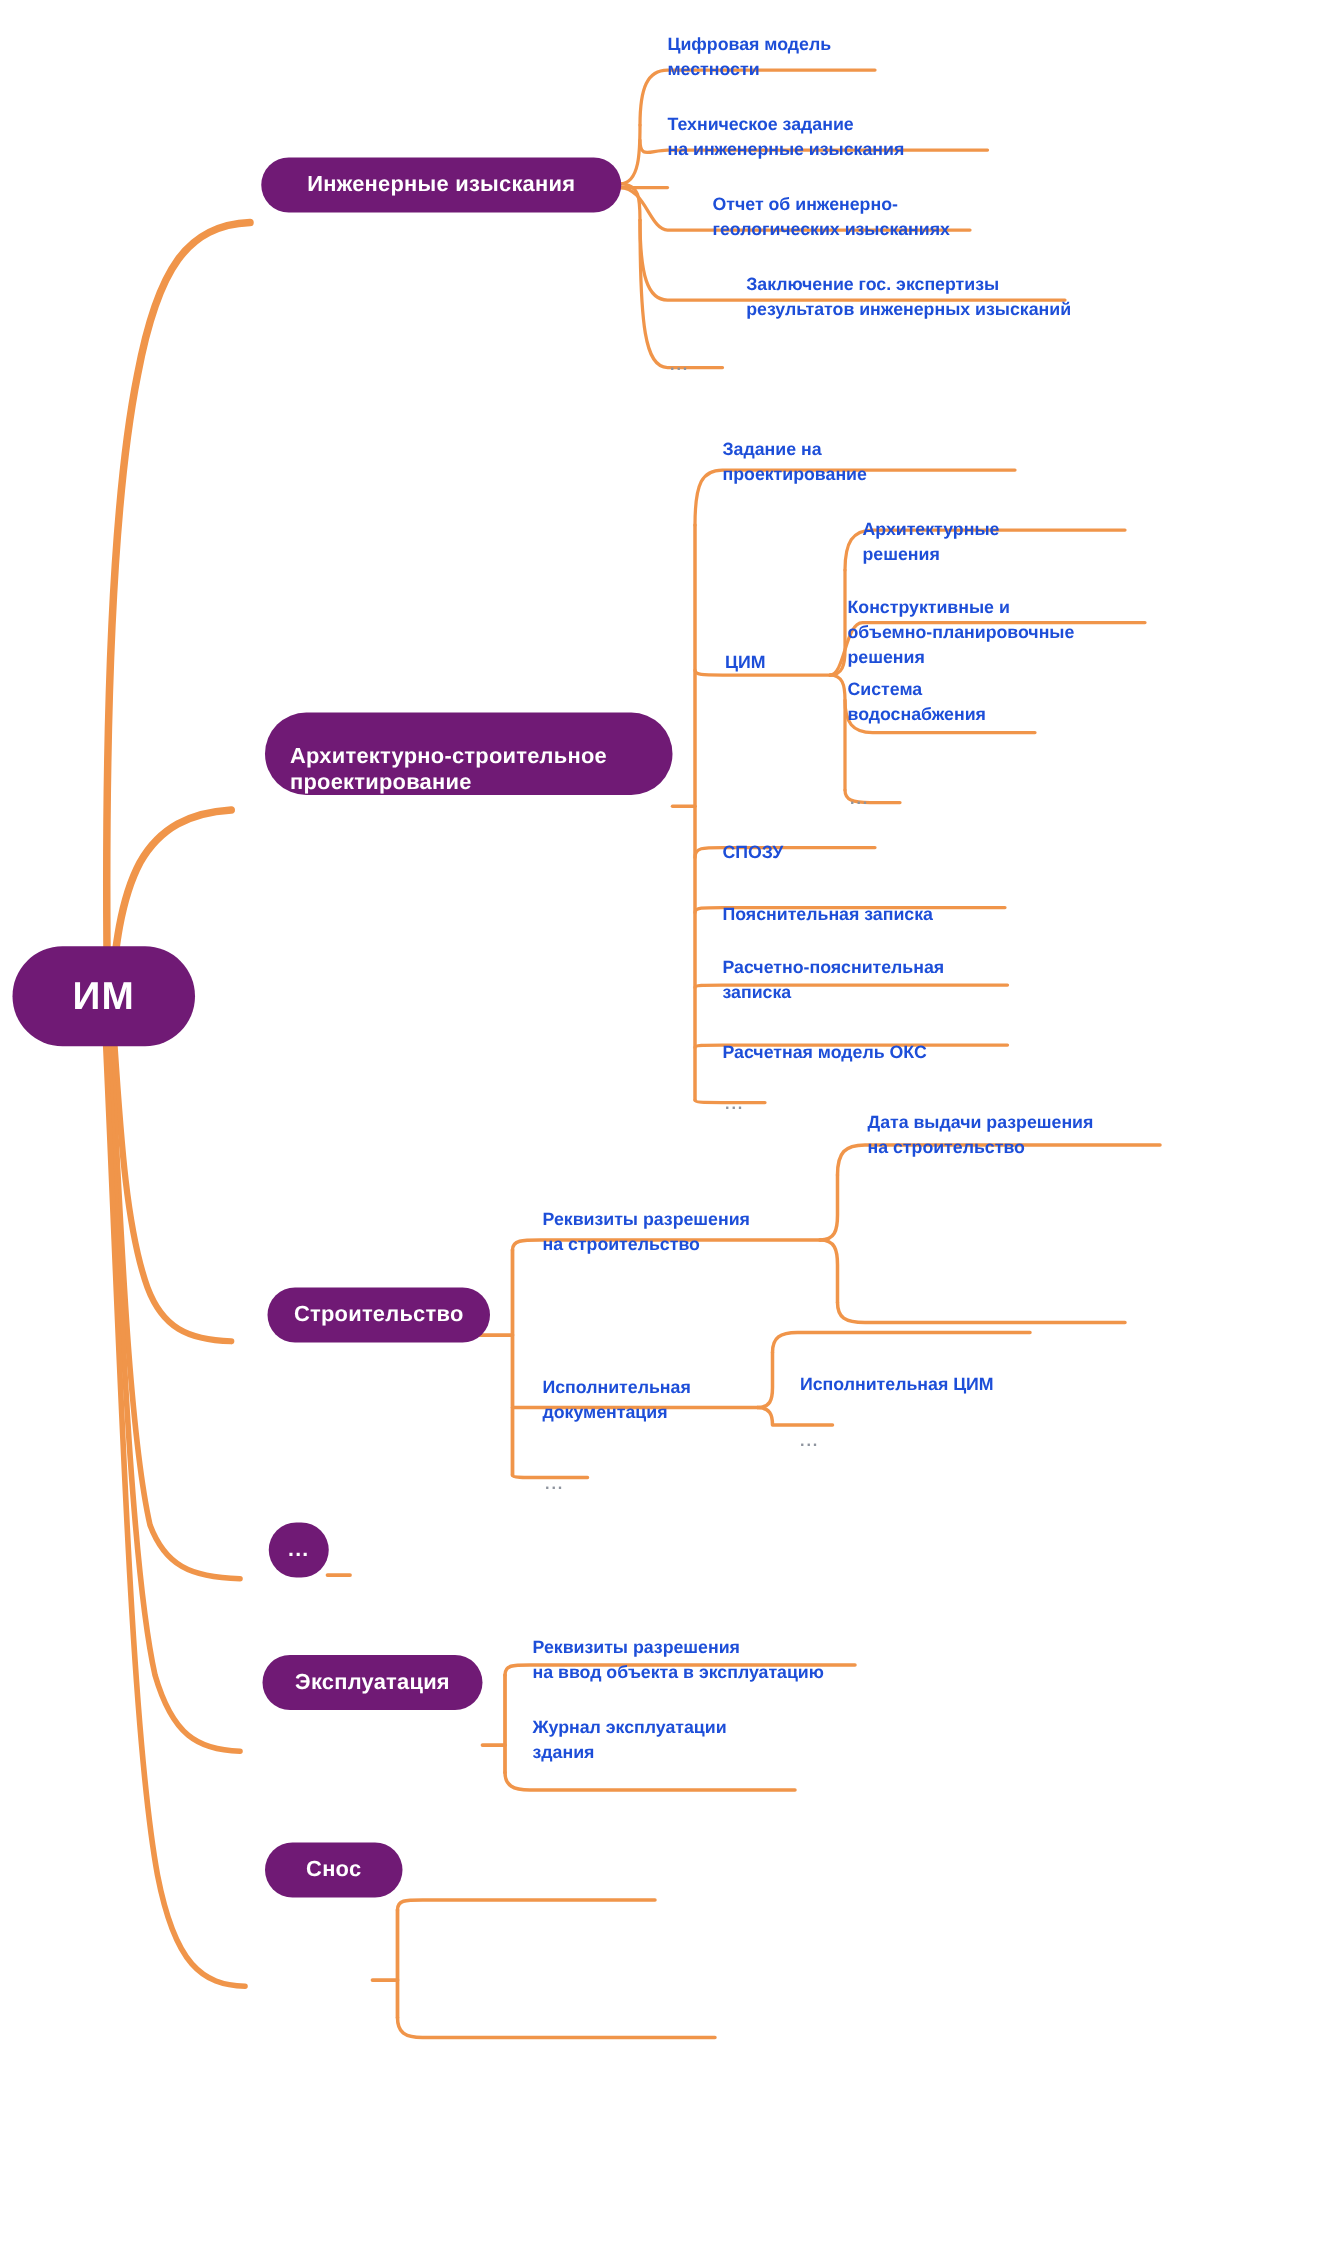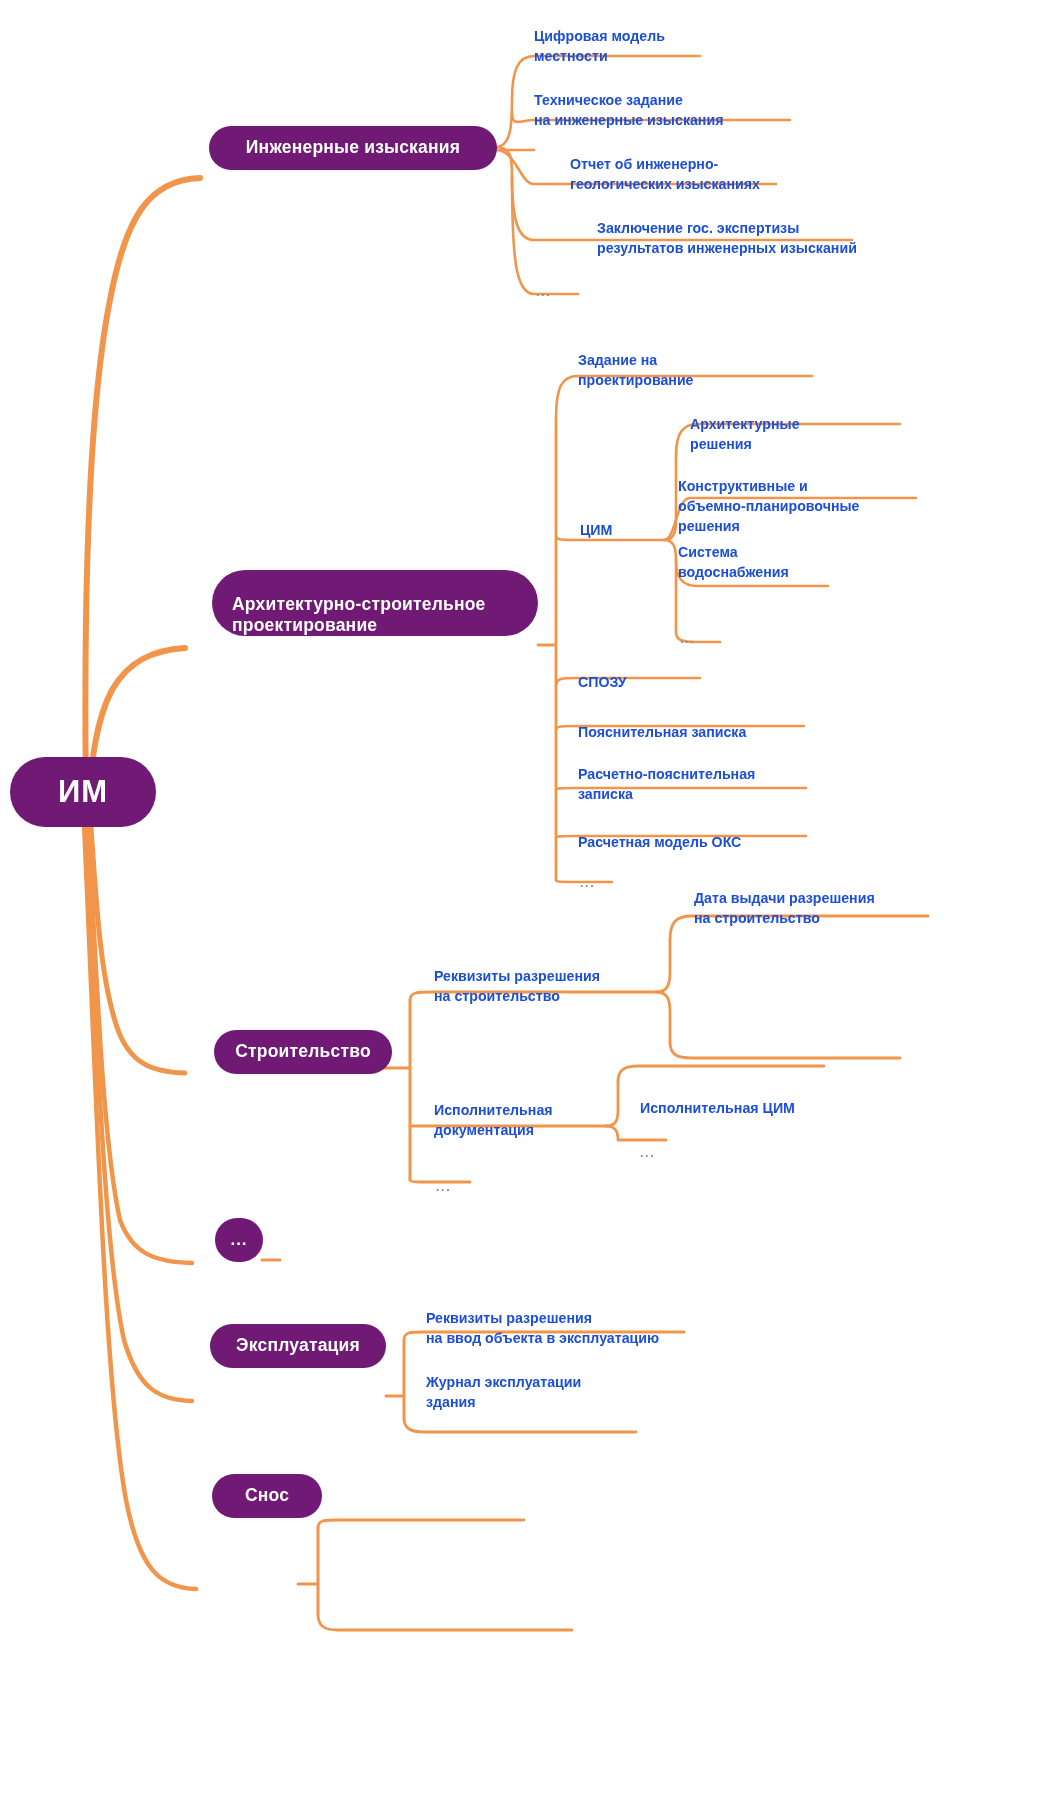--- a/index.html
+++ b/index.html
@@ -148,21 +148,21 @@
       <path d="M298,1584 L318,1584" stroke-width="3"></path>
       <path d="M318,1528 C318,1556 318,1570 318,1584 C318,1600 318,1606 318,1614" stroke-width="3"></path>
       <path d="M318,1528 C318,1520 324,1520 338,1520 L524,1520" stroke-width="2.8"></path>
       <path d="M318,1614 C318,1626 324,1630 338,1630 L572,1630" stroke-width="2.8"></path>
 
       <path d="M262,1260 L280,1260" stroke-width="3"></path>
 
     </g>
   </svg>
 
-  <div class="node pill root" style="left:10px; top:757px; width:146px; height:70px;">
+  <div class="node pill root" style="left:10px; top:757px; width:146px; height:80px;">
     <span>ИМ</span>
   </div>
 
   <div class="node pill branch" style="left:209px; top:126px; width:288px; height:44px;">
     <span>Инженерные изыскания</span>
   </div>
 
   <div class="node leaf" style="left:534px; top:6px; width:340px;">
     <span>Цифровая модель
 местности</span>

